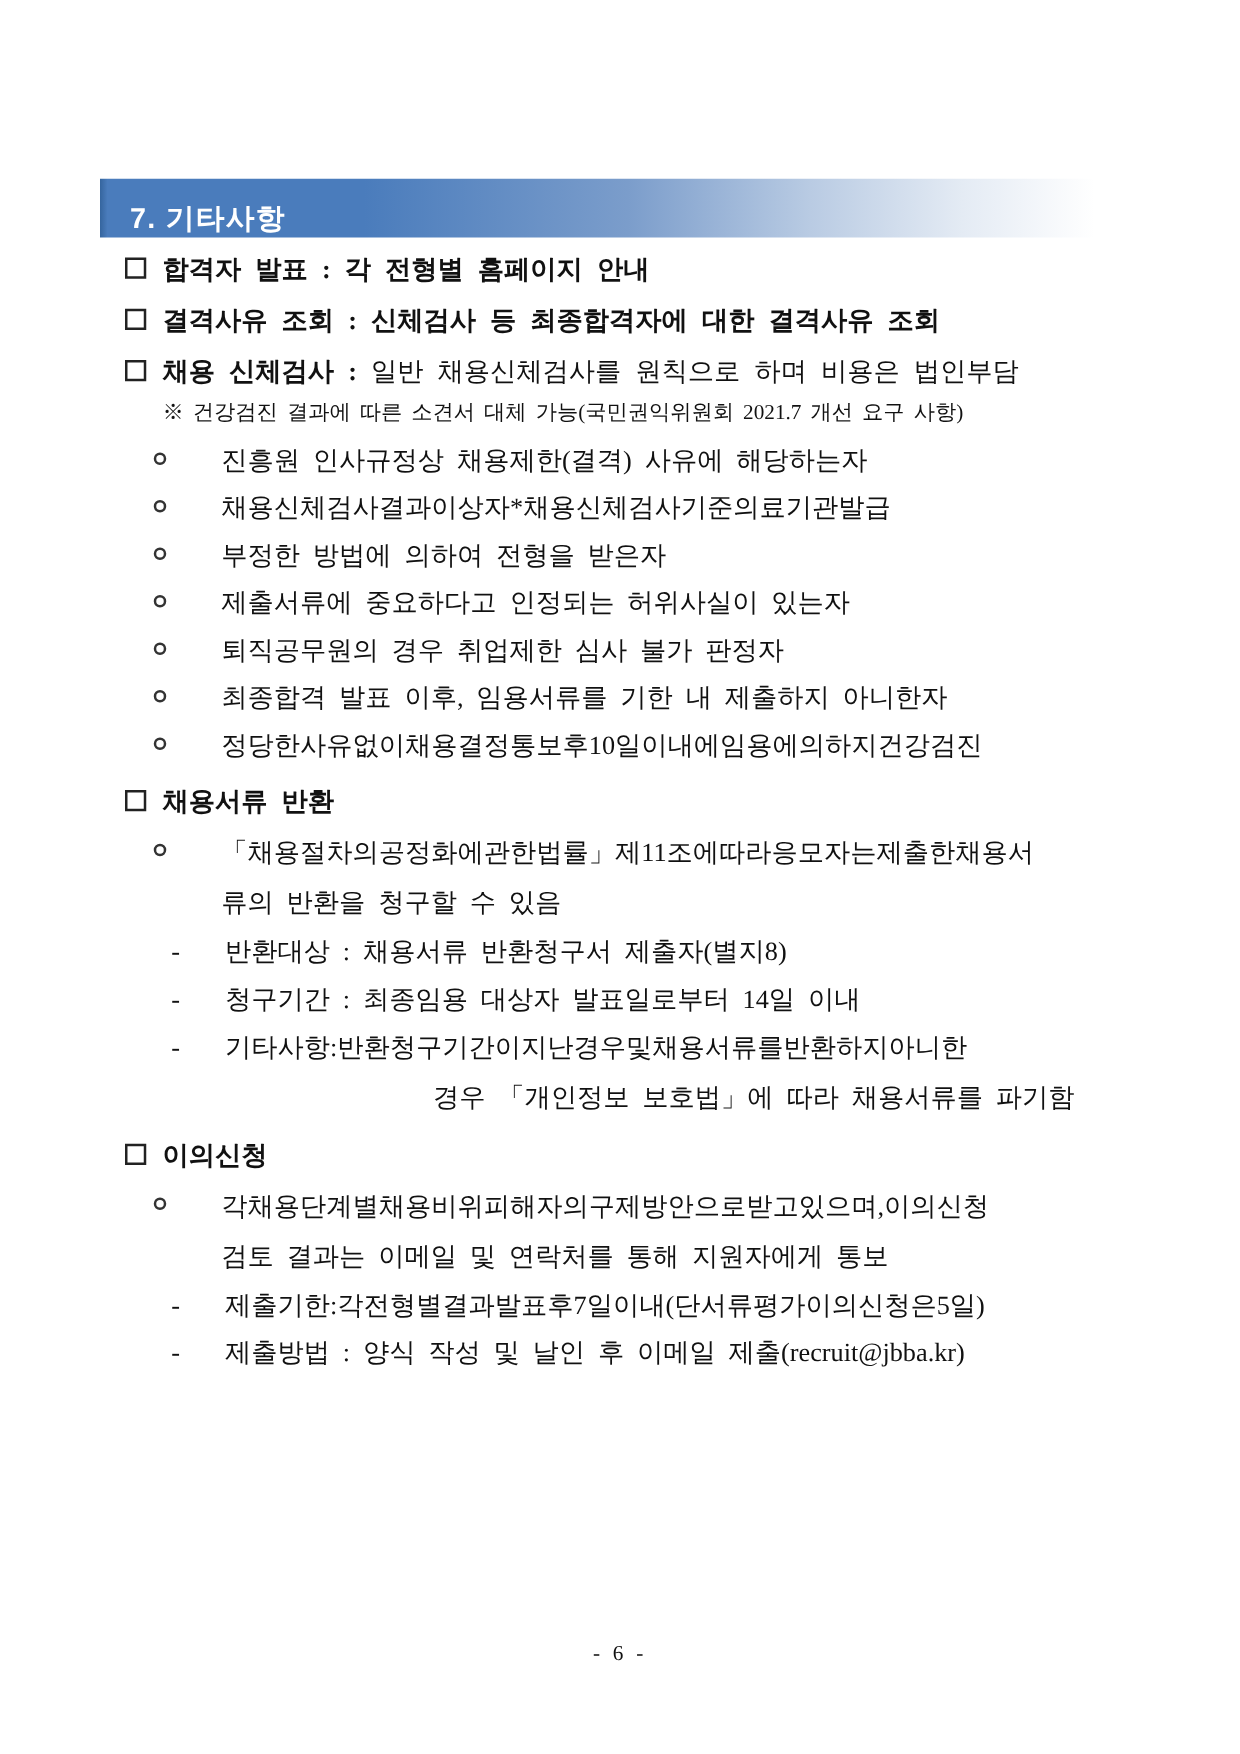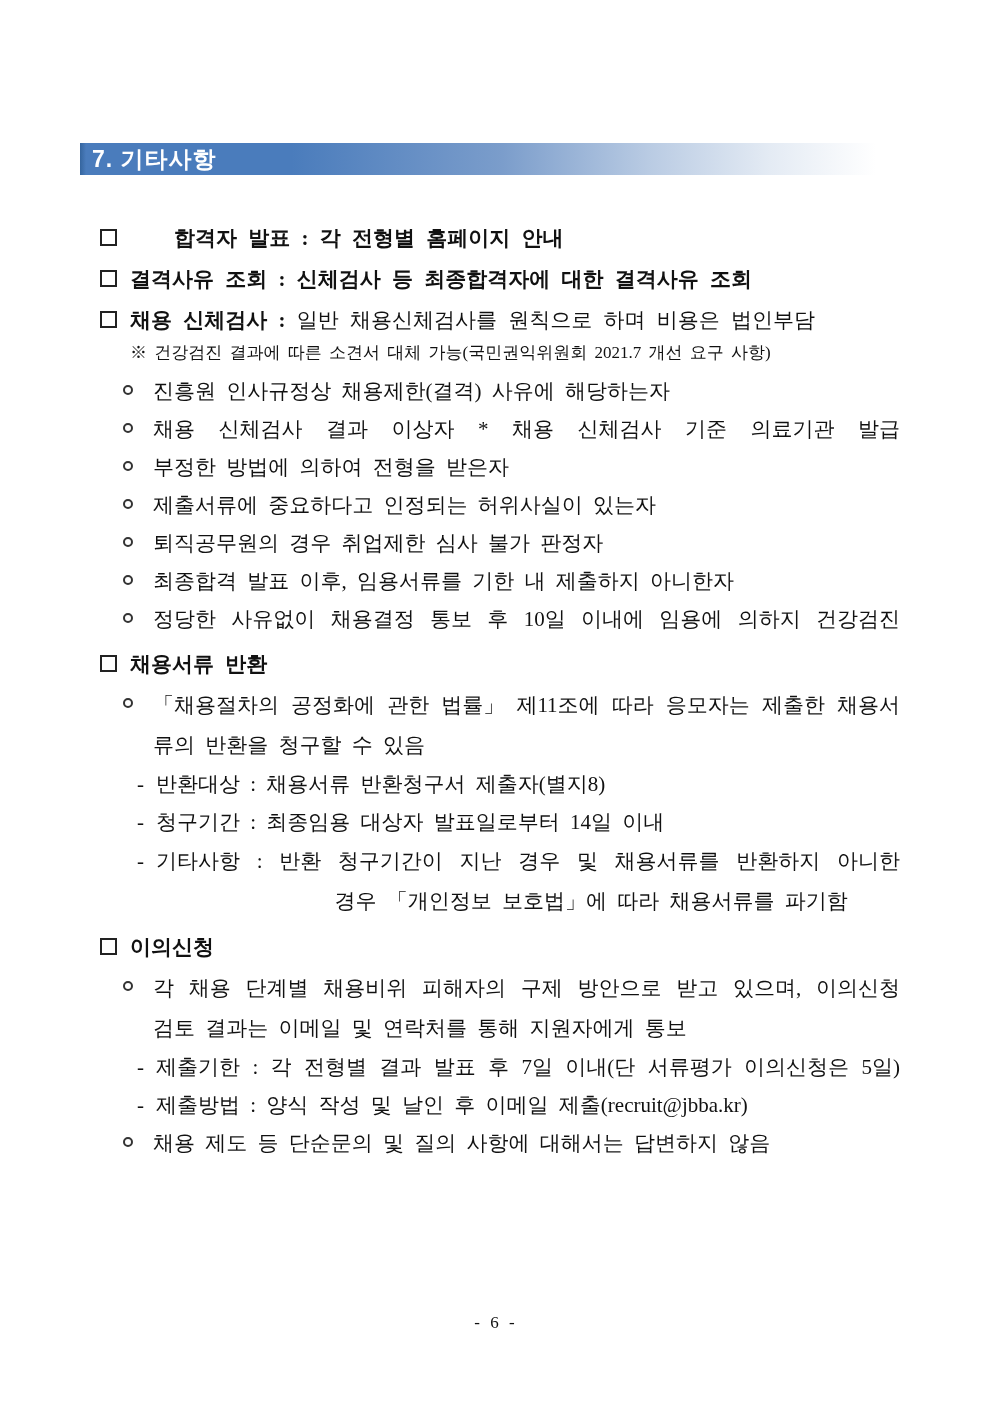--- a/index.html
+++ b/index.html
@@ -3,52 +3,52 @@
 <meta charset="utf-8">
 <style>
   html,body { margin:0; padding:0; background:#ffffff; }
   .page {
     position:relative; width:992px; height:1403px; background:#ffffff;
     font-family:"Liberation Serif","DejaVu Serif",serif; color:#111;
     overflow:hidden;
   }
   
   .title-bar {
-    position:absolute; left:80px; top:143px; width:812px; height:32px;
+    position:absolute; left:80px; top:143px; width:812px; height:47px;
     background:linear-gradient(90deg,
       #35659e 0px, #4a7cbc 6px, #4a7cbc 26%,
       #7b9dcb 52%, #b9cbe3 70%, #e4ebf4 85%, #ffffff 98%);
-    display:flex; align-items:flex-end; padding-left:12px; box-sizing:border-box;
+    display:flex; align-items:flex-end; padding-left:24px; box-sizing:border-box;
   }
   .title-bar .t {
     font-family:"Liberation Sans","DejaVu Sans",sans-serif;
     font-weight:bold; font-size:23px; color:#ffffff; letter-spacing:1px;
   }
   
   .doc { position:absolute; left:100px; top:190px; width:800px; }
   .box-line { display:flex; margin-top:11px; font-size:21px; line-height:30px; word-spacing:6px; }
-  .box-line:first-child { margin-top:33px;gap:44px; }
+  .box-line:first-child { margin-top:10px; }
   .sq {
     flex:0 0 17px; width:17px; height:17px; box-sizing:border-box;
     border:2px solid #222; margin:6px 13px 0 0; background:#fff;
   }
   .bh { font-weight:bold; }
   .note { margin:5px 0 0 30px; font-size:17px; line-height:26px; word-spacing:3px; }
   .sect-items { margin-top:6px; }
   .item { display:flex; font-size:21px; }
   .mcell { flex:0 0 53px; box-sizing:border-box; padding-left:23px; line-height:38px; }
   .mcell.dashcell { flex-basis:56px; padding-left:37px; }
   .circle {
     display:inline-block; width:10px; height:10px; box-sizing:border-box;
     border:2px solid #333; border-radius:50%; margin-top:13px; vertical-align:top;
   }
-  .lines { flex:1; min-width:0; }
+  .lines { flex:1; min-width:0;margin-left:24px; }
   .line { line-height:38px; word-spacing:5px; }
   .para .line, .para .mcell { line-height:40px; }
-  .line.justify { display:flex; justify-content:space-between; word-spacing:normal; }
+  .line.justify { display:flex; word-spacing:normal; }
   .line.justify span { white-space:nowrap; }
   
   .page-num {
     position:absolute; left:0; right:0; top:1313px; text-align:center;
     font-size:17px; letter-spacing:3px; color:#111;
     font-family:"Liberation Serif","DejaVu Serif",serif;
   }
 </style>
 </head>
 <body>
@@ -233,24 +233,18 @@
               <span>5일)</span>
             </div>
           </div>
         </div>
         <div class="item">
           <div class="mcell dashcell">-</div>
           <div class="lines">
             <div class="line">제출방법 : 양식 작성 및 날인 후 이메일 제출(recruit@jbba.kr)</div>
           </div>
         </div>
-        <div class="item">
-          <div class="mcell"><span class="circle"></span></div>
-          <div class="lines">
-            <div class="line">채용 제도 등 단순문의 및 질의 사항에 대해서는 답변하지 않음</div>
-          </div>
-        </div>
       </div>
     </div>
 
   <div class="page-num">- 6 -</div>
 
 </div>
 
 </body></html>

